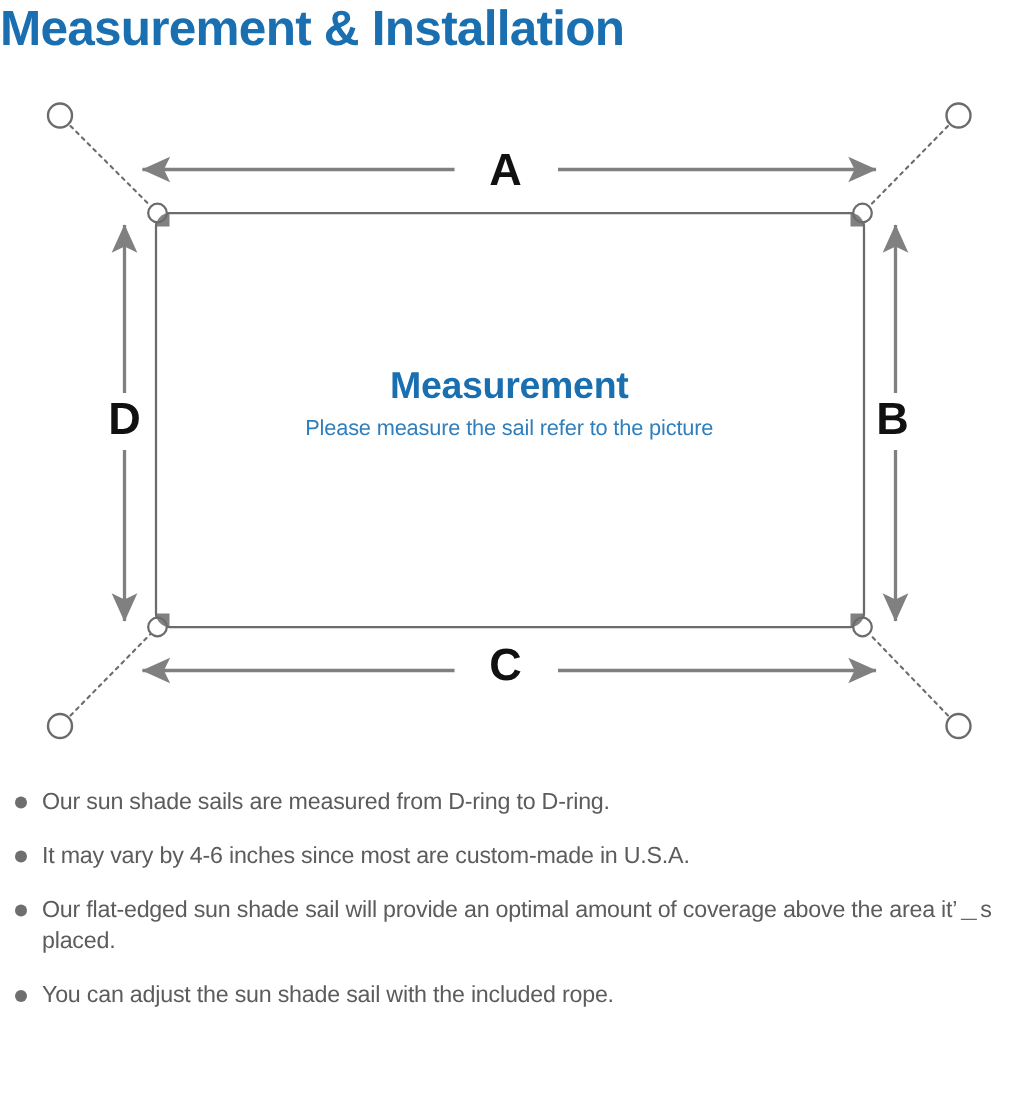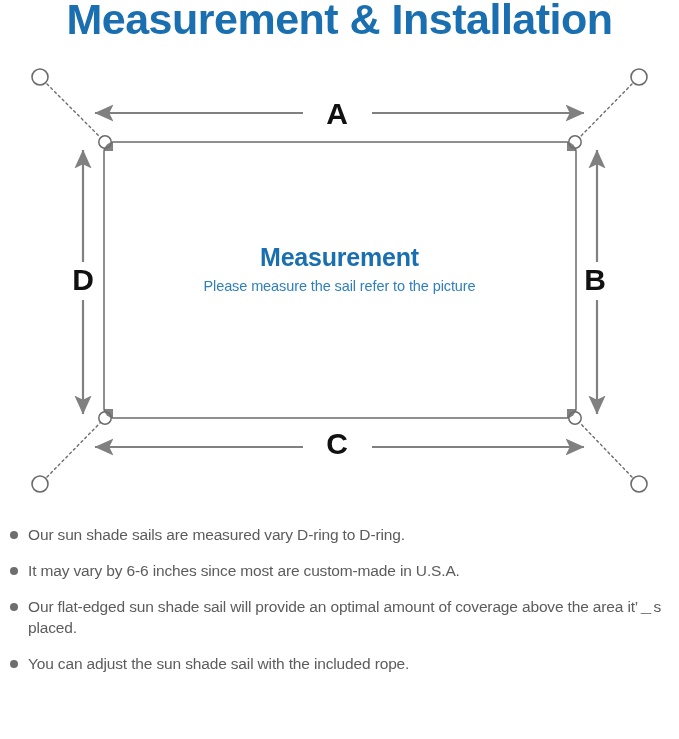--- a/index.html
+++ b/index.html
@@ -15,23 +15,22 @@
     position: relative;
     overflow: hidden;
   }
 
   
   .title {
     position: absolute;
     top: 0px;
     left: 0;
     width: 679px;
-    text-align: center;
-    font-family: "Liberation Sans", sans-serif;
-    font-size: 43px;
+    font-family: "Liberation Sans", sans-serif;
+    font-size: 33px;
     font-weight: bold;
     color: #1a6fb0;
     letter-spacing: -0.5px;
     line-height: 38px;
     white-space: nowrap;
   }
 
   
   .diagram {
     position: absolute;
@@ -184,25 +183,25 @@
 
   <div class="dim-letter dim-a">A</div>
   <div class="dim-letter dim-b">B</div>
   <div class="dim-letter dim-c">C</div>
   <div class="dim-letter dim-d">D</div>
 </div>
 
 <div class="notes">
   <div class="note-item">
     <span class="note-bullet"></span>
-    <span>Our sun shade sails are measured vary D-ring to D-ring.</span>
-  </div>
-  <div class="note-item">
-    <span class="note-bullet"></span>
-    <span>It may vary by 6-6 inches since most are custom-made in U.S.A.</span>
+    <span>Our sun shade sails are measured from D-ring to D-ring.</span>
+  </div>
+  <div class="note-item">
+    <span class="note-bullet"></span>
+    <span>It may vary by 4-6 inches since most are custom-made in U.S.A.</span>
   </div>
   <div class="note-item">
     <span class="note-bullet"></span>
     <span>Our flat-edged sun shade sail will provide an optimal amount of coverage above the area it’＿s placed.</span>
   </div>
   <div class="note-item">
     <span class="note-bullet"></span>
     <span>You can adjust the sun shade sail with the included rope.</span>
   </div>
 </div>

